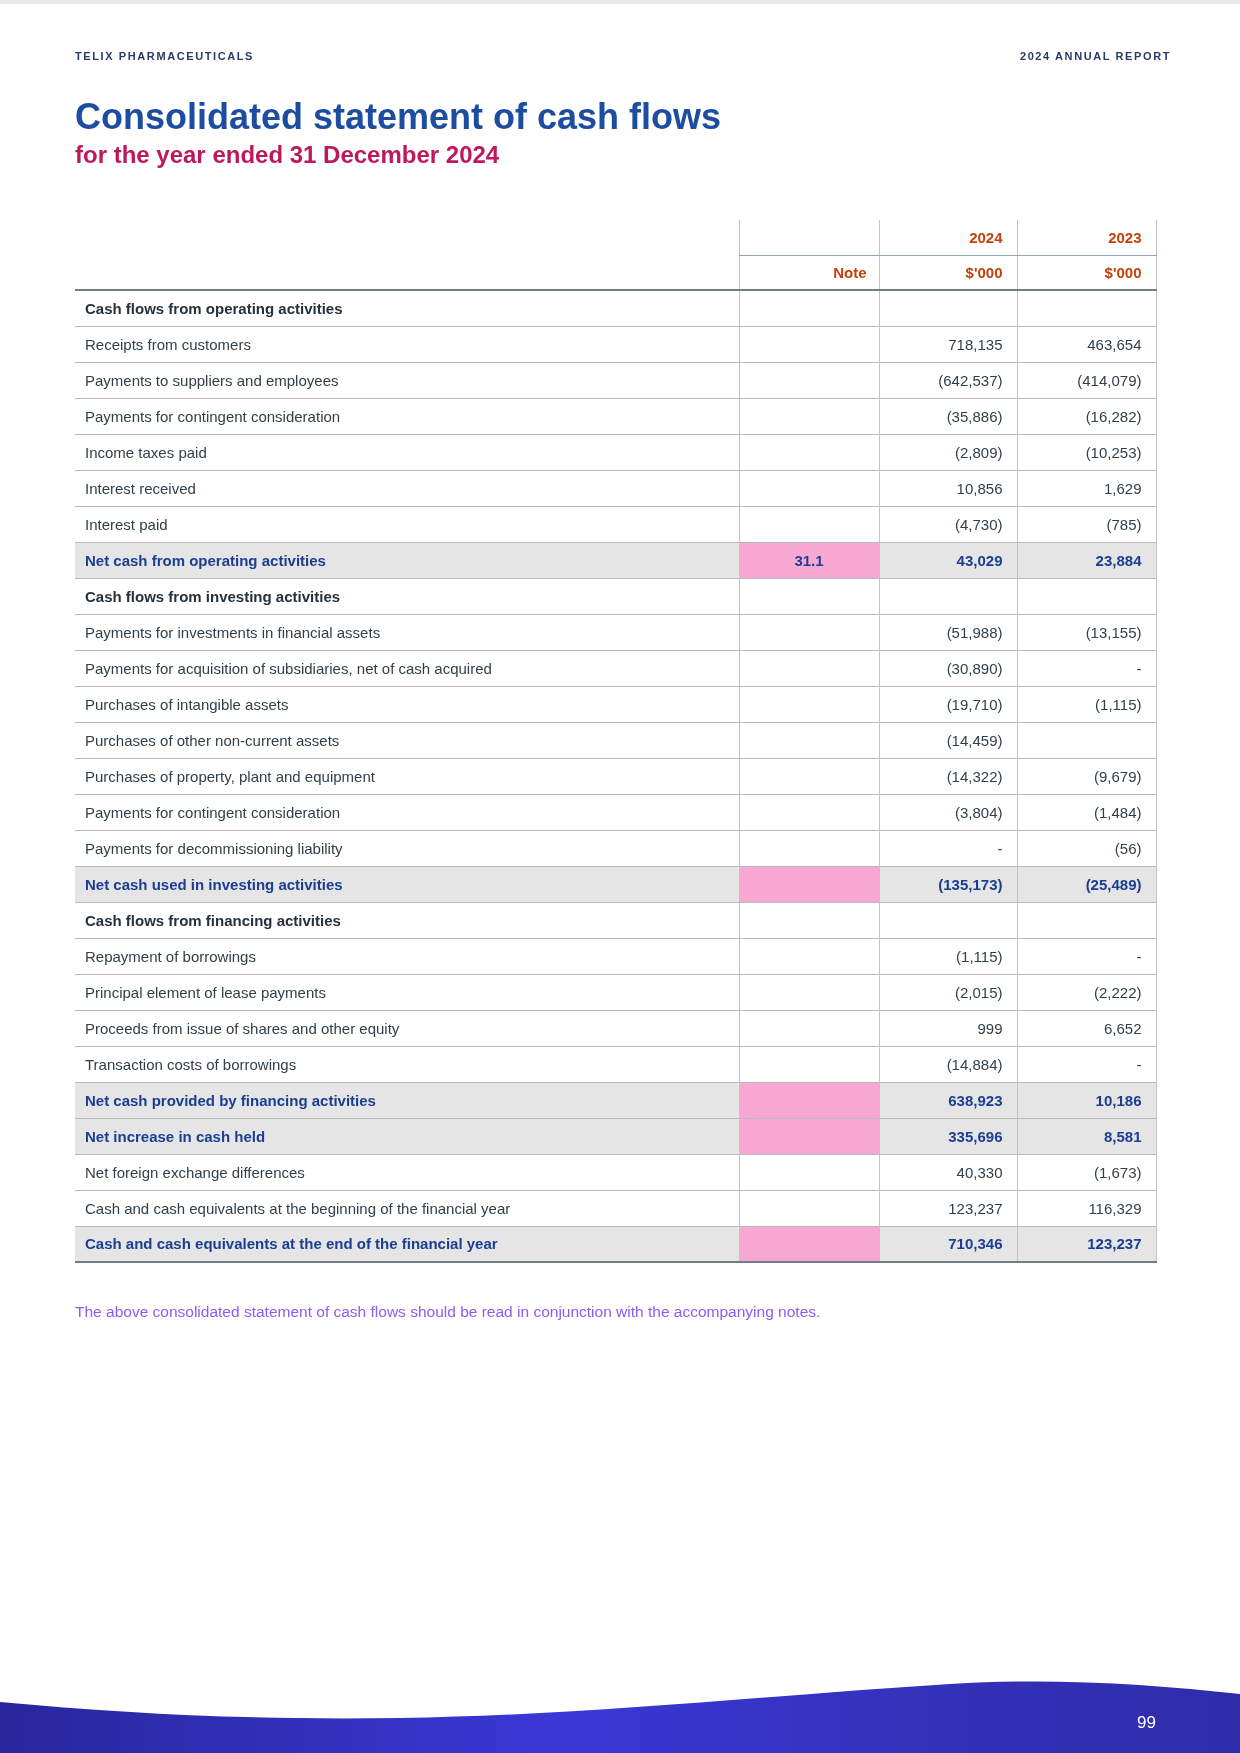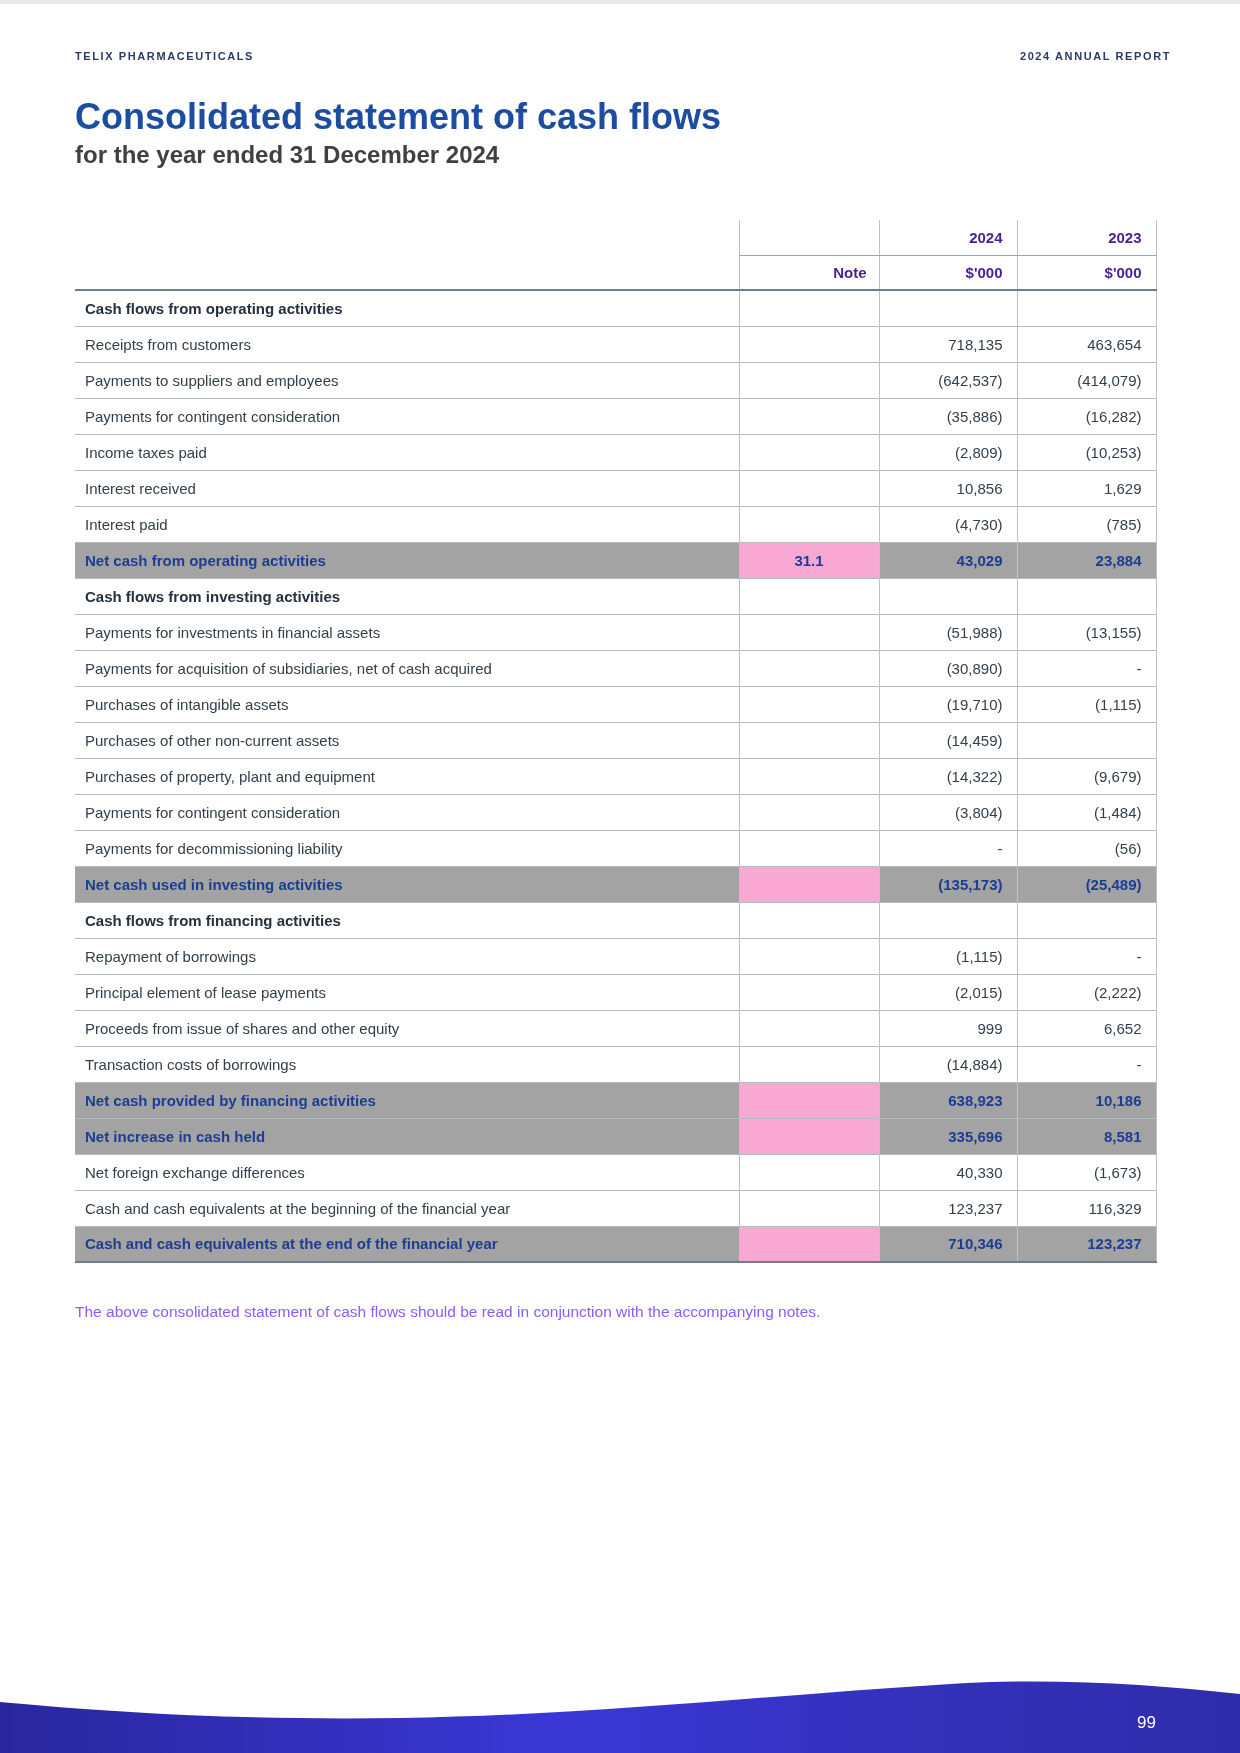--- a/index.html
+++ b/index.html
@@ -19,55 +19,55 @@
     color:#2b3a66;
   }
   .title{
     margin:34px 0 0 75px;
     font-size:36px;line-height:42px;font-weight:700;
     color:#1c4da1;
   }
   .subtitle{
     margin:2px 0 0 75px;
     font-size:24px;line-height:30px;font-weight:700;
-    color:#404040;
+    color:#be185d;
   }
   table.cashflow{
     margin:50px 0 0 75px;
     width:1081px;
     border-collapse:collapse;
     table-layout:fixed;
     font-size:15px;
     color:#323f4a;
   }
   .cashflow thead tr{height:35px;}
   .cashflow tbody tr{height:36px;}
   .cashflow th,.cashflow td{
     padding:0;vertical-align:middle;
     font-weight:400;text-align:left;
     overflow:hidden;white-space:nowrap;
   }
   
   .cashflow th.v,.cashflow td.note-cell,.cashflow td.num-cell{border-left:1px solid #bcc5cb;}
   .cashflow th.v-last,.cashflow td.num-last{border-right:1px solid #bcc5cb;}
   
-  .cashflow thead th{color:#4c1d95;font-weight:700;}
+  .cashflow thead th{color:#c2410c;font-weight:700;}
   .cashflow thead tr.hr1 th.v{border-bottom:1px solid #9aa6af;}
   .cashflow thead tr.hr2 th{border-bottom:2px solid #6e7d89;}
   .cashflow thead .num-h{text-align:right;padding-right:14px;}
   .cashflow thead .note-h{text-align:right;padding-right:12px;}
   
   .cashflow tbody td{border-top:1px solid #b3bcc3;}
   .cashflow tbody tr:last-child td{border-bottom:2px solid #6e7d89;}
   .cashflow td.label-cell{padding-left:10px;}
   .cashflow td.note-cell{text-align:center;}
   .cashflow td.num-cell{text-align:right;padding-right:14px;}
   .cashflow tr.row-section td.label-cell{font-weight:700;color:#25313e;}
   .cashflow tr.row-total td{
-    background:#a3a3a3;
+    background:#e5e5e5;
     color:#1b3e92;font-weight:700;
   }
   .cashflow tr.row-total td.note-cell{background:#f9a8d4;}
   .footnote{
     margin:40px 0 0 75px;
     font-size:15.5px;color:#8b5cf6;
   }
   .wave{
     position:absolute;left:0;bottom:0;width:1240px;height:213px;
     display:block;

